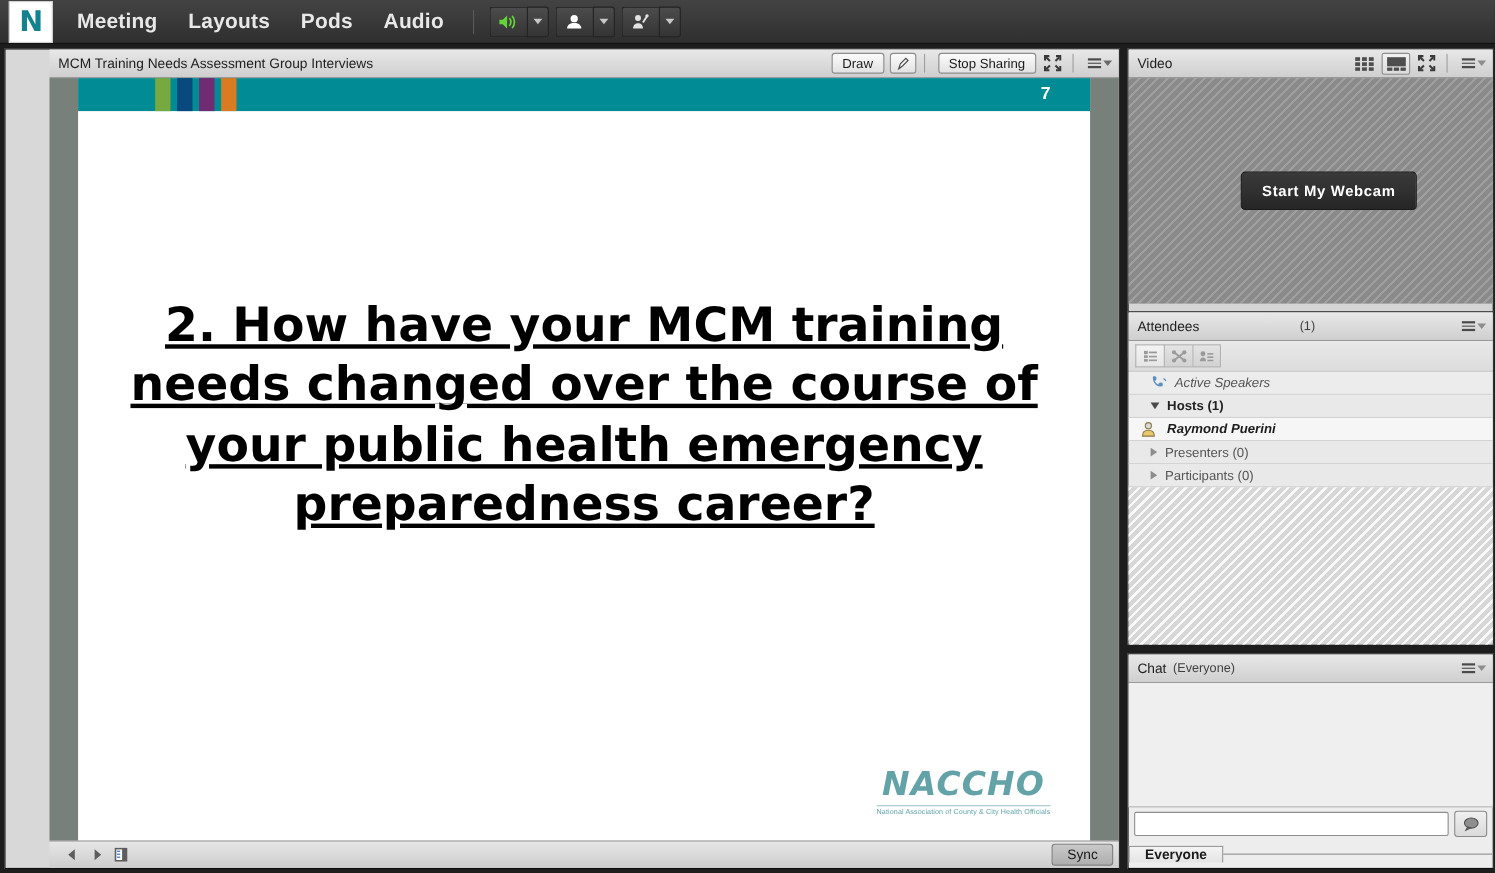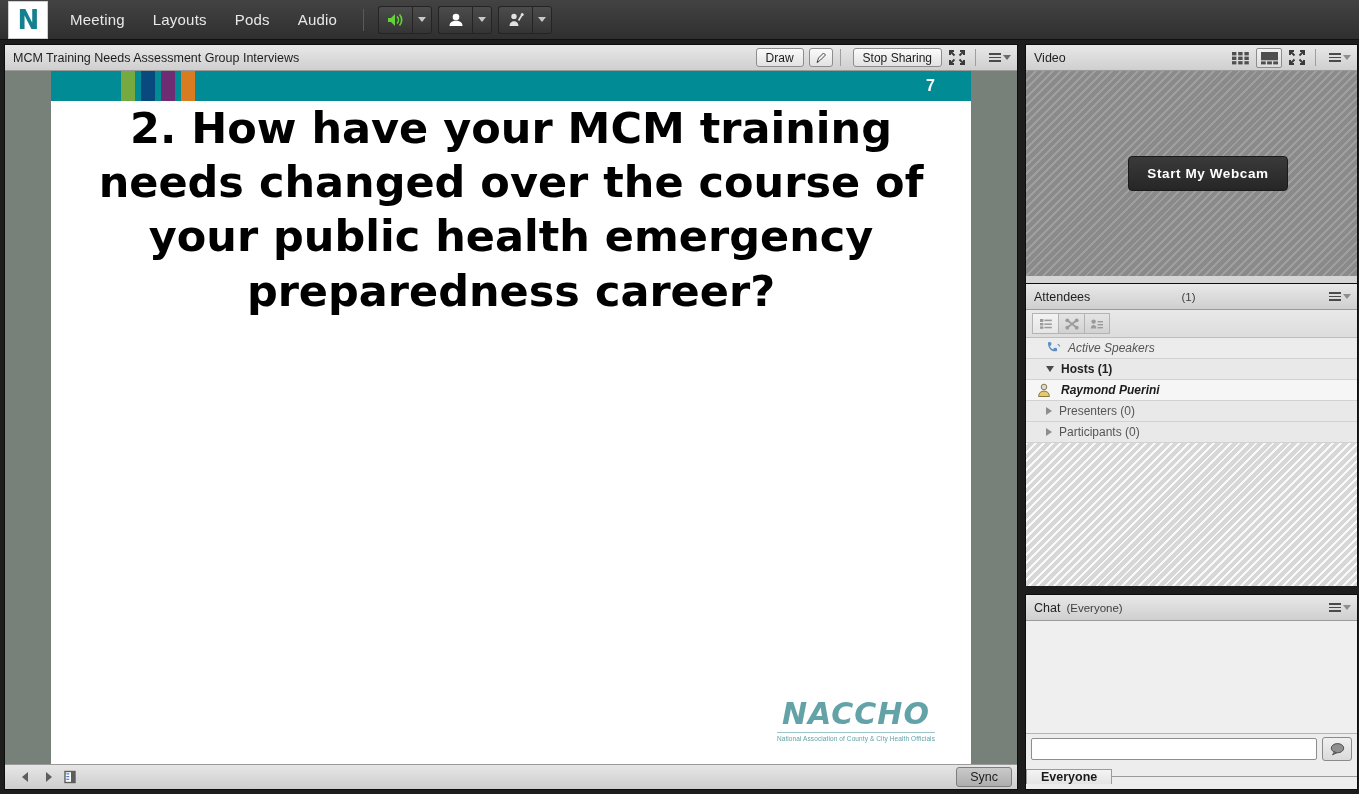--- a/index.html
+++ b/index.html
@@ -23,21 +23,21 @@
     display: flex; align-items: center; justify-content: center;
     border: 1px solid #cfcfcf;
   }
   .logo-n {
     font-family: "DejaVu Sans", sans-serif;
     font-weight: bold; font-size: 26px; color: #14818f;
     letter-spacing: -1px; line-height: 1;
   }
   .menu-items { display: flex; align-items: center; margin-left: 22px; gap: 28px; }
   .menu-item {
-    color: #e8e8e8; font-size: 15px; font-weight: normal;
+    color: #e8e8e8; font-size: 19px; font-weight: bold;
     cursor: default; letter-spacing: .2px;
   }
   .menu-sep {
     width: 1px; height: 22px; background: #5a5a5a; margin: 0 14px 0 26px;
   }
   .tool-group { display: flex; align-items: stretch; margin-right: 6px; }
   .tool-btn {
     width: 34px; height: 28px;
     background: linear-gradient(#4c4c4c, #343434);
     border: 1px solid #242424; border-right: none;
@@ -51,21 +51,21 @@
     display: flex; align-items: center; justify-content: center;
   }
   .caret-dn {
     width: 0; height: 0; border-left: 4px solid transparent;
     border-right: 4px solid transparent; border-top: 5px solid #c8c8c8;
   }
 
   
   .share-pod {
     position: absolute; left: 4px; top: 44px; width: 1014px; height: 746px;
-    background: #d8d8d8; border: 1px solid #0d0d0d;
+    background: #d8d8d8; border: 1px solid #0d0d0d; padding-left: 40px;
   }
   .pod-header {
     height: 26px; background: linear-gradient(#e8e8e8, #cfcfcf);
     border-bottom: 1px solid #9a9a9a;
     display: flex; align-items: center; padding: 0 4px 0 8px;
   }
   .pod-title { font-size: 12.5px; color: #1e1e1e; flex: 1; white-space: nowrap; }
   .hdr-btn {
     height: 19px; min-width: 30px; padding: 0 9px; margin-left: 5px;
     background: linear-gradient(#fbfbfb, #e2e2e2);
@@ -104,22 +104,23 @@
     align-items: stretch;
   }
   .band-spacer { width: 70px; }
   .band-stripe { width: 14px; margin-right: 6px; }
   .band-num {
     position: absolute; right: 36px; top: 0; bottom: 0;
     display: flex; align-items: center;
     color: #fff; font-size: 16px; font-weight: bold;
   }
   .slide-body {
-    flex: 1; display: flex; justify-content: center;
+    flex: 1; display: flex; align-items: center; justify-content: center;
     padding: 0 30px 110px 30px;
+    text-decoration: underline;
   }
   .slide-q {
     font-family: "DejaVu Sans", sans-serif;
     font-weight: bold; font-size: 43px; line-height: 1.26;
     color: #000; text-align: center; max-width: 830px;
   }
   .naccho {
     position: absolute; right: 36px; bottom: 22px; text-align: center;
   }
   .naccho-word {

